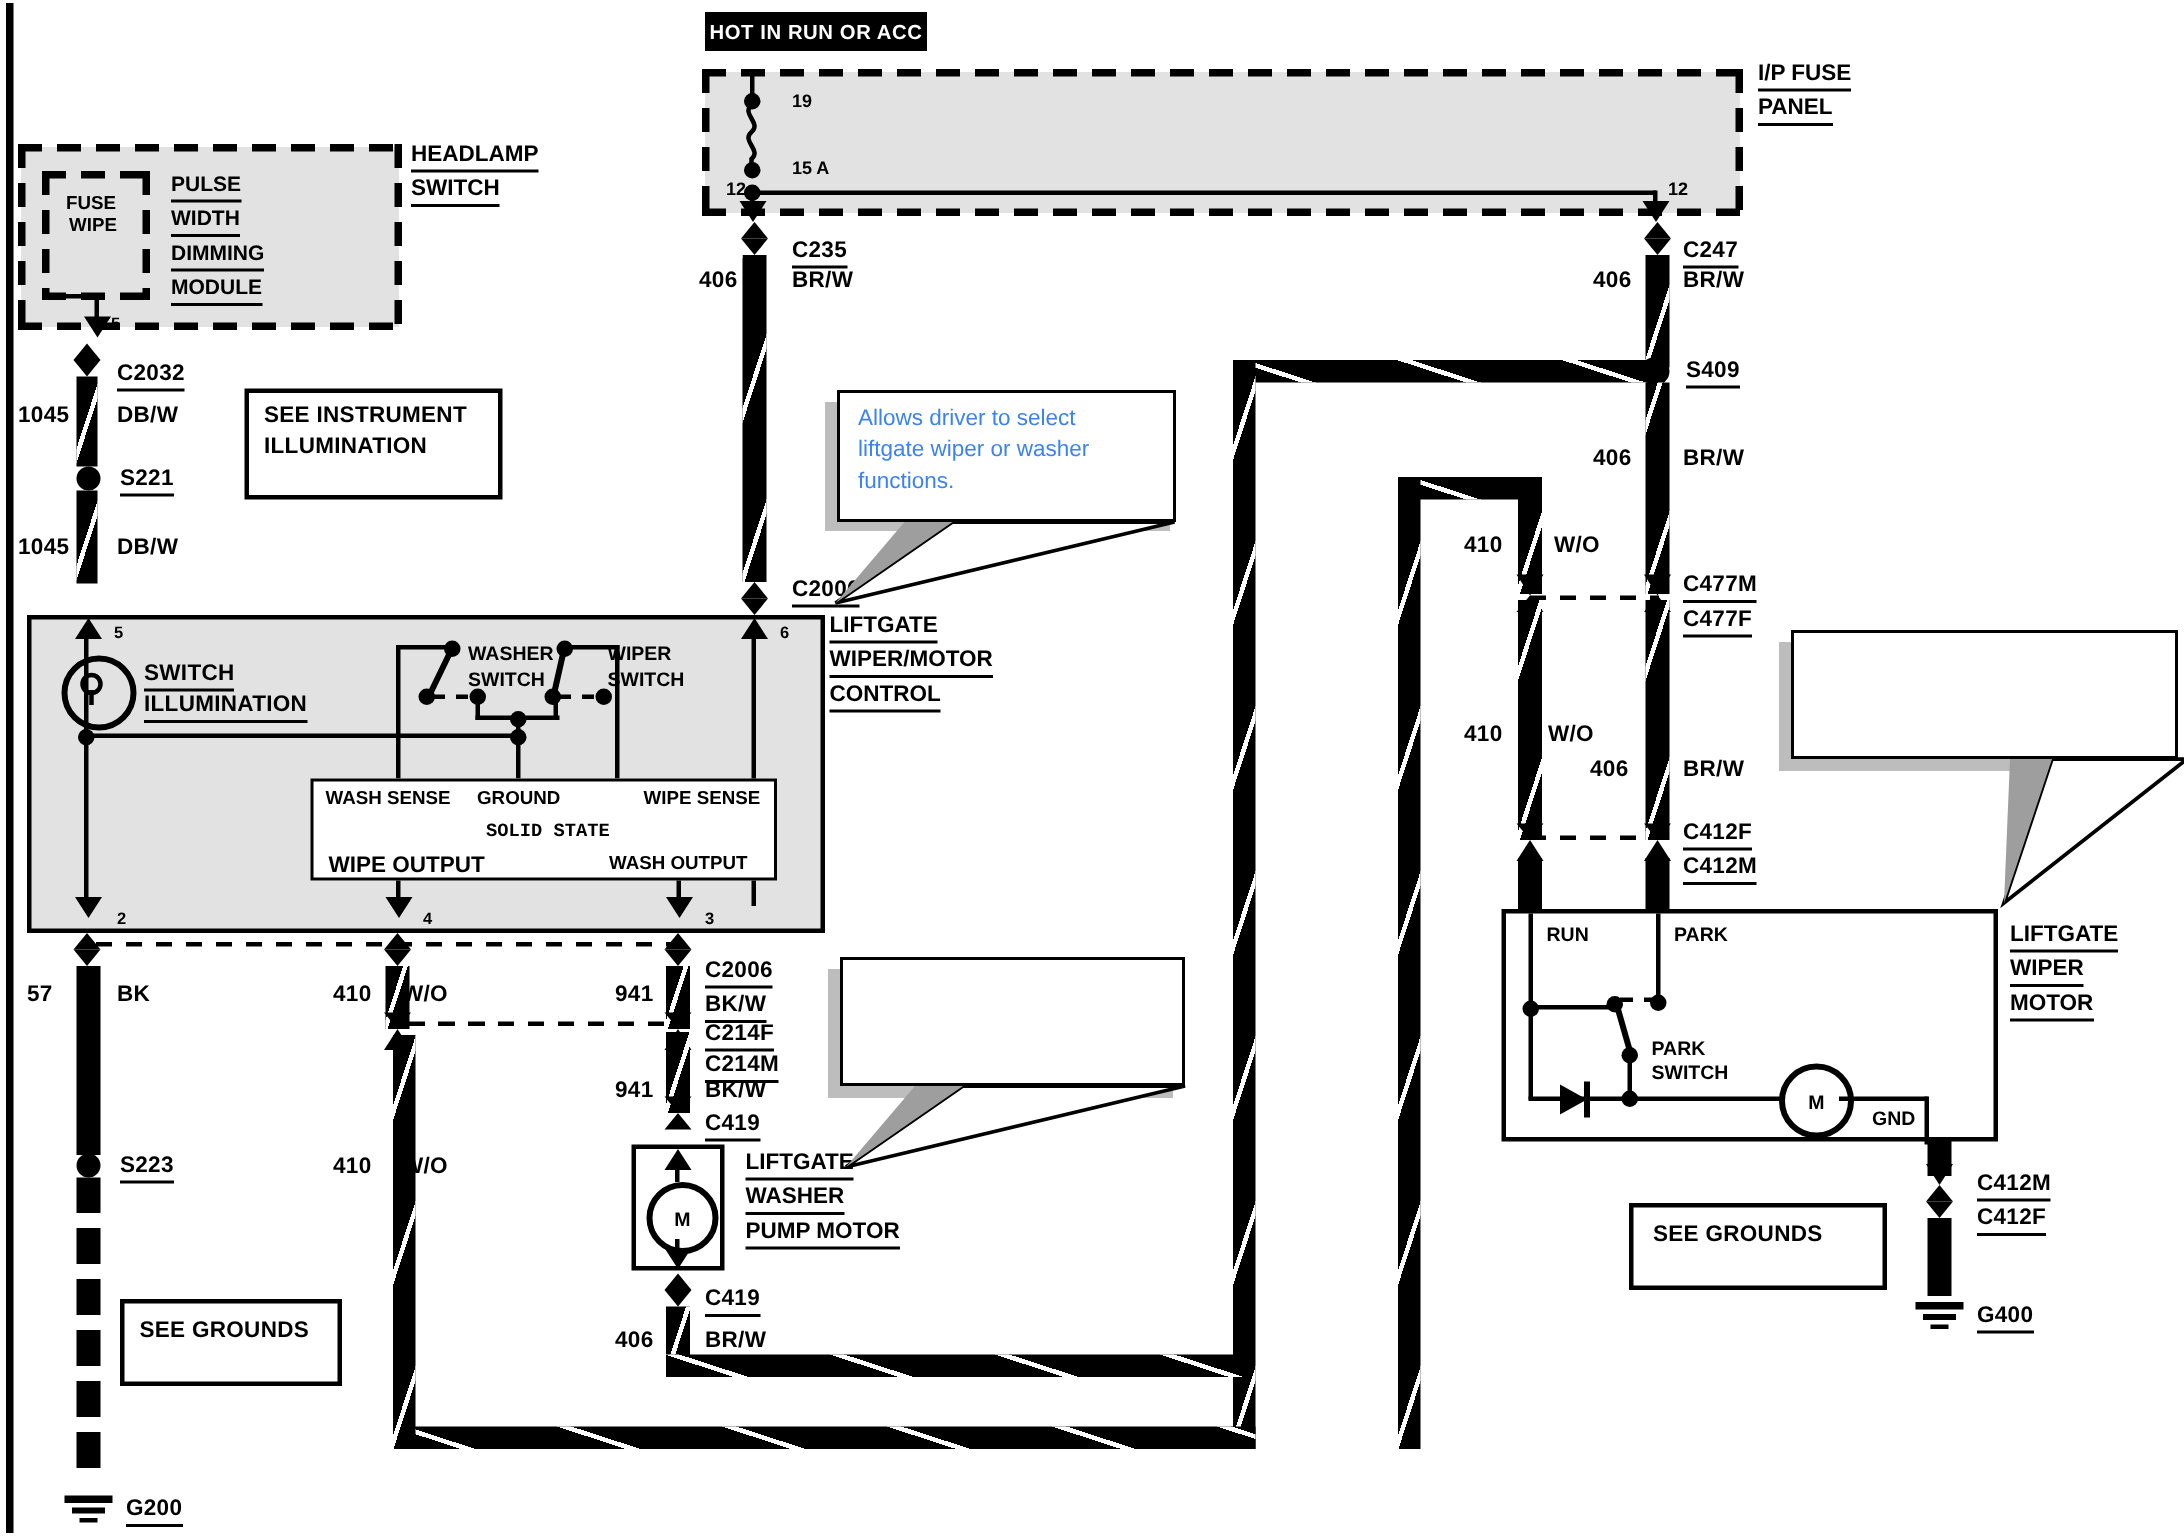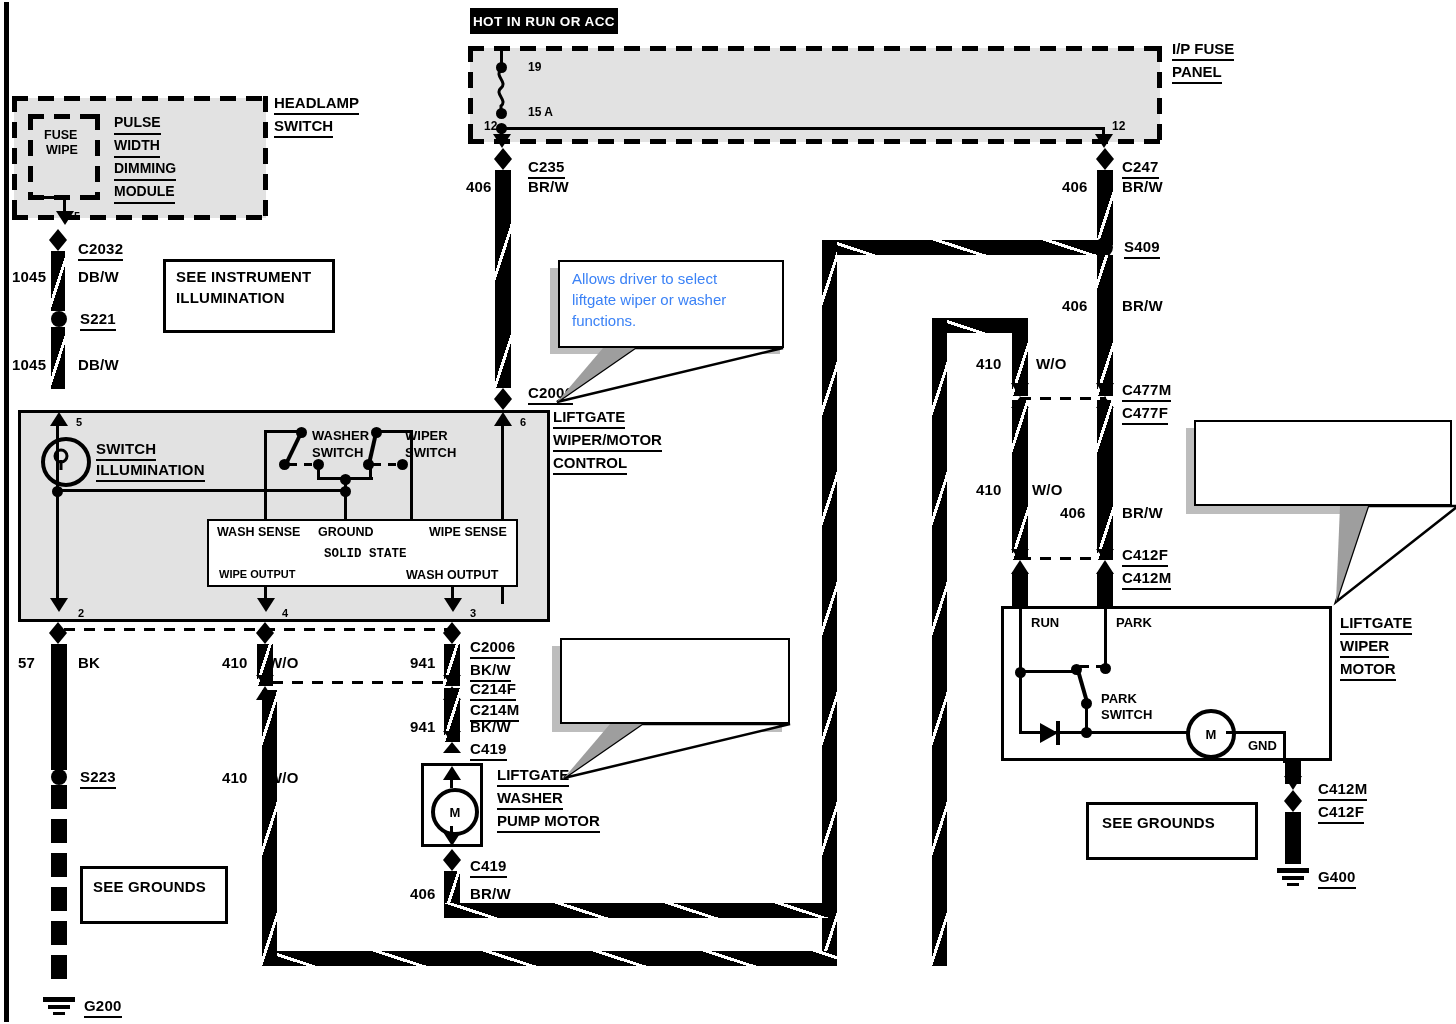--- a/index.html
+++ b/index.html
@@ -335,21 +335,21 @@
   <div class="thin" style="left:345px;top:477px;width:28px;height:3px;"></div>
   <div class="thin" style="left:369px;top:465px;width:3px;height:15px;"></div>
   <div class="dot" style="left:340px;top:474px;width:11px;height:11px;"></div>
   <div class="thin" style="left:344px;top:477px;width:3px;height:42px;"></div>
 
   <div class="box" style="left:207px;top:519px;width:311px;height:68px;background:#fff;border-width:2px;"></div>
   <div class="compLbl" style="left:217px;top:525px;font-size:12.5px;">WASH SENSE</div>
   <div class="compLbl" style="left:318px;top:525px;font-size:12.5px;">GROUND</div>
   <div class="compLbl" style="left:429px;top:525px;font-size:12.5px;">WIPE SENSE</div>
   <div class="compLbl" style="left:324px;top:547px;font-size:12.5px;font-family:Liberation Mono, monospace;">SOLID STATE</div>
-  <div class="compLbl" style="left:219px;top:568px;font-size:11px;">WIPE OUTPUT</div>
+  <div class="compLbl" style="left:219px;top:568px;font-size:15px;">WIPE OUTPUT</div>
   <div class="compLbl" style="left:406px;top:568px;font-size:12.5px;">WASH OUTPUT</div>
 
   <div class="thin" style="left:264px;top:587px;width:3px;height:18px;"></div>
   <div class="arrD" style="left:257px;top:598px;"></div>
   <div class="sm" style="left:282px;top:607px;">4</div>
   <div class="thin" style="left:451px;top:587px;width:3px;height:18px;"></div>
   <div class="arrD" style="left:444px;top:598px;"></div>
   <div class="sm" style="left:470px;top:607px;">3</div>
   <div class="arrD" style="left:50px;top:598px;"></div>
   <div class="sm" style="left:78px;top:607px;">2</div>

